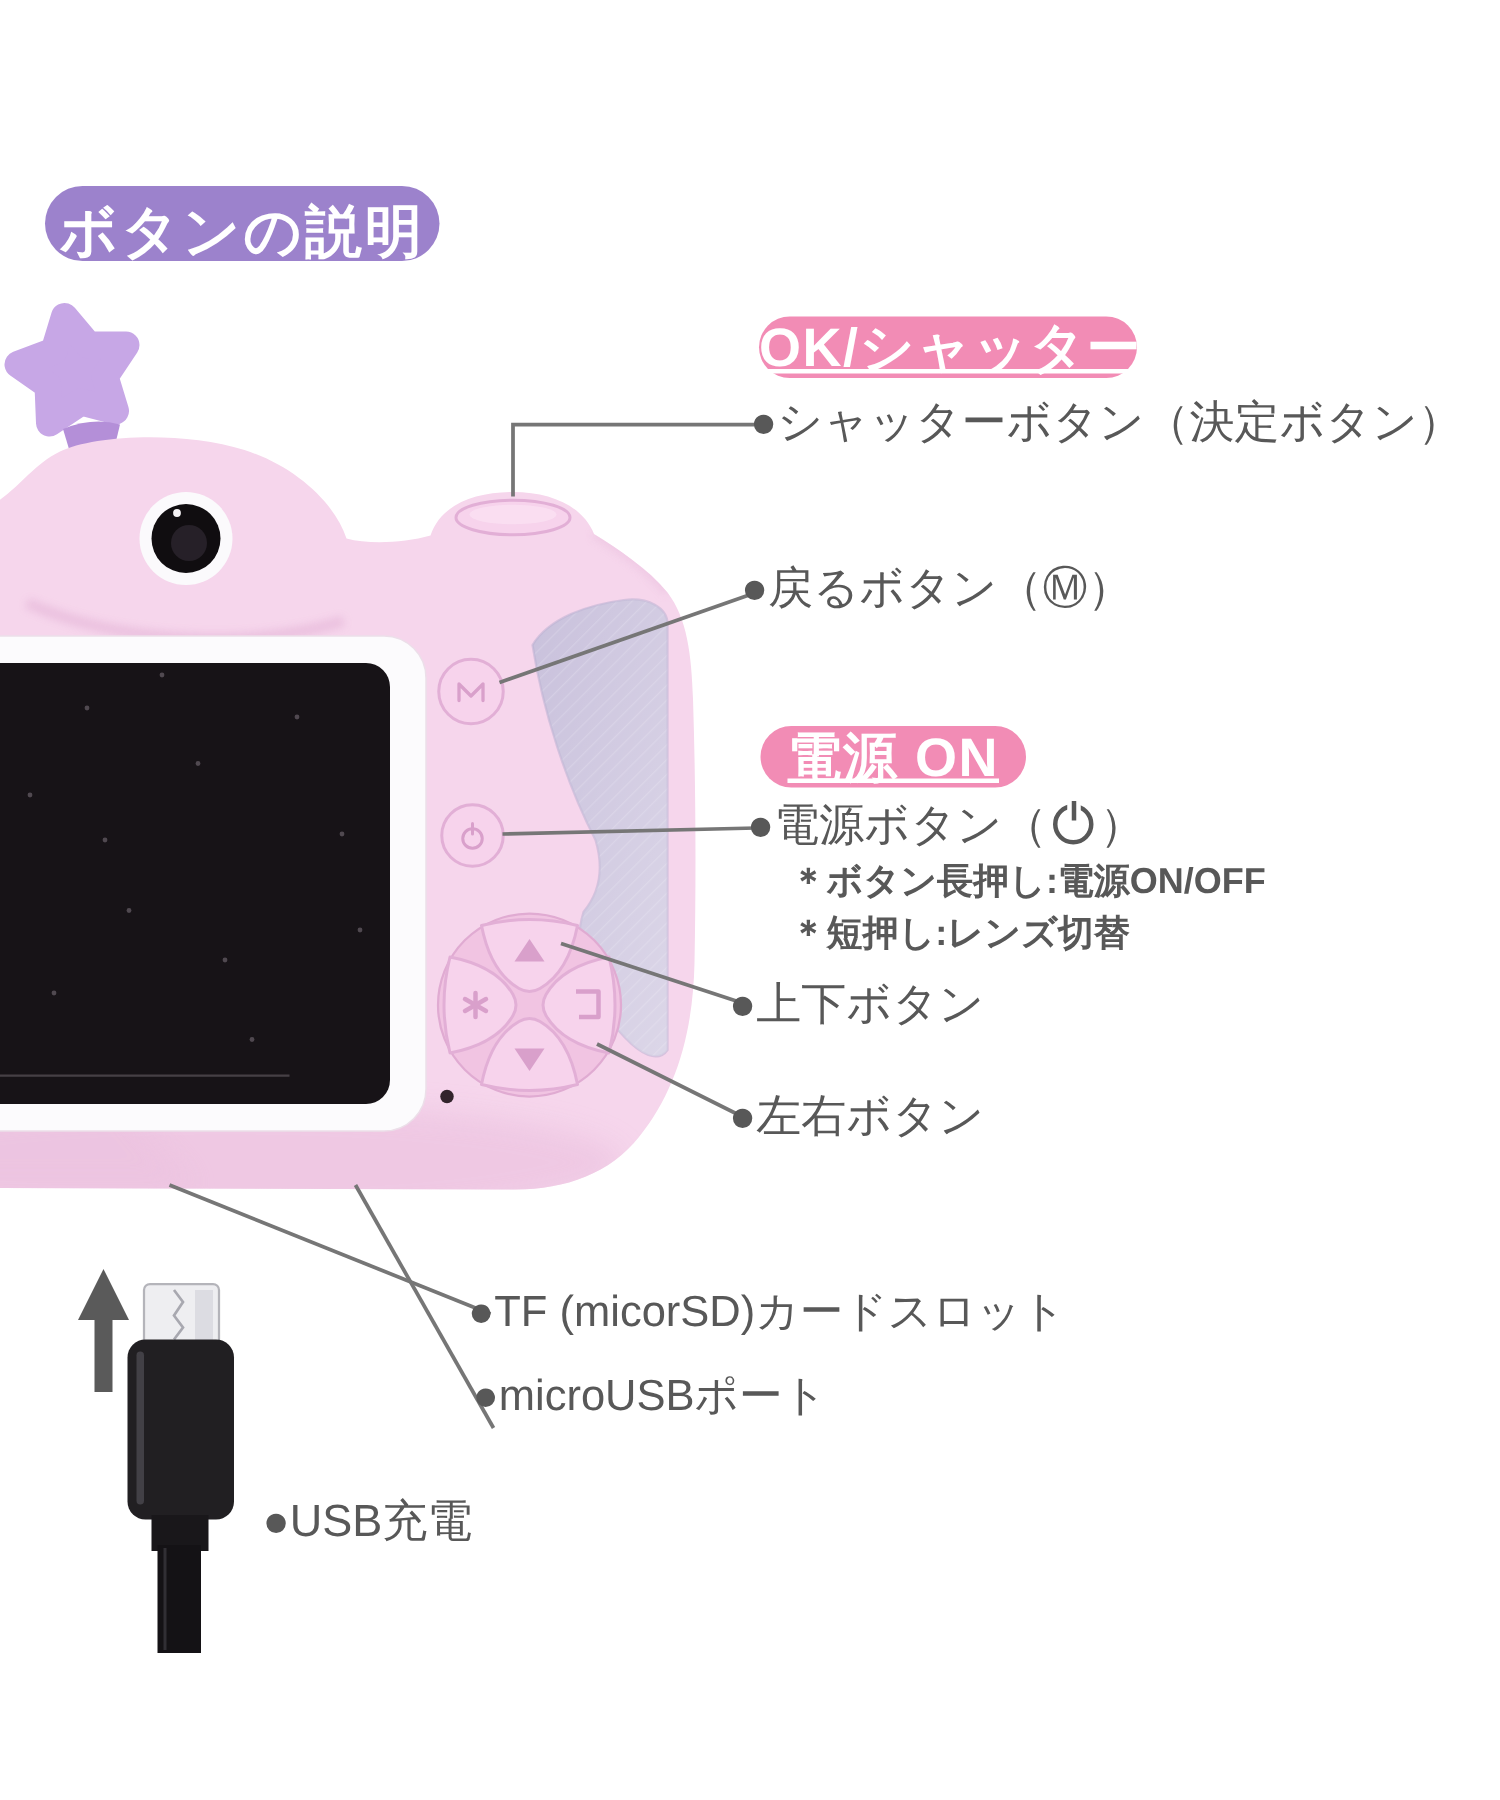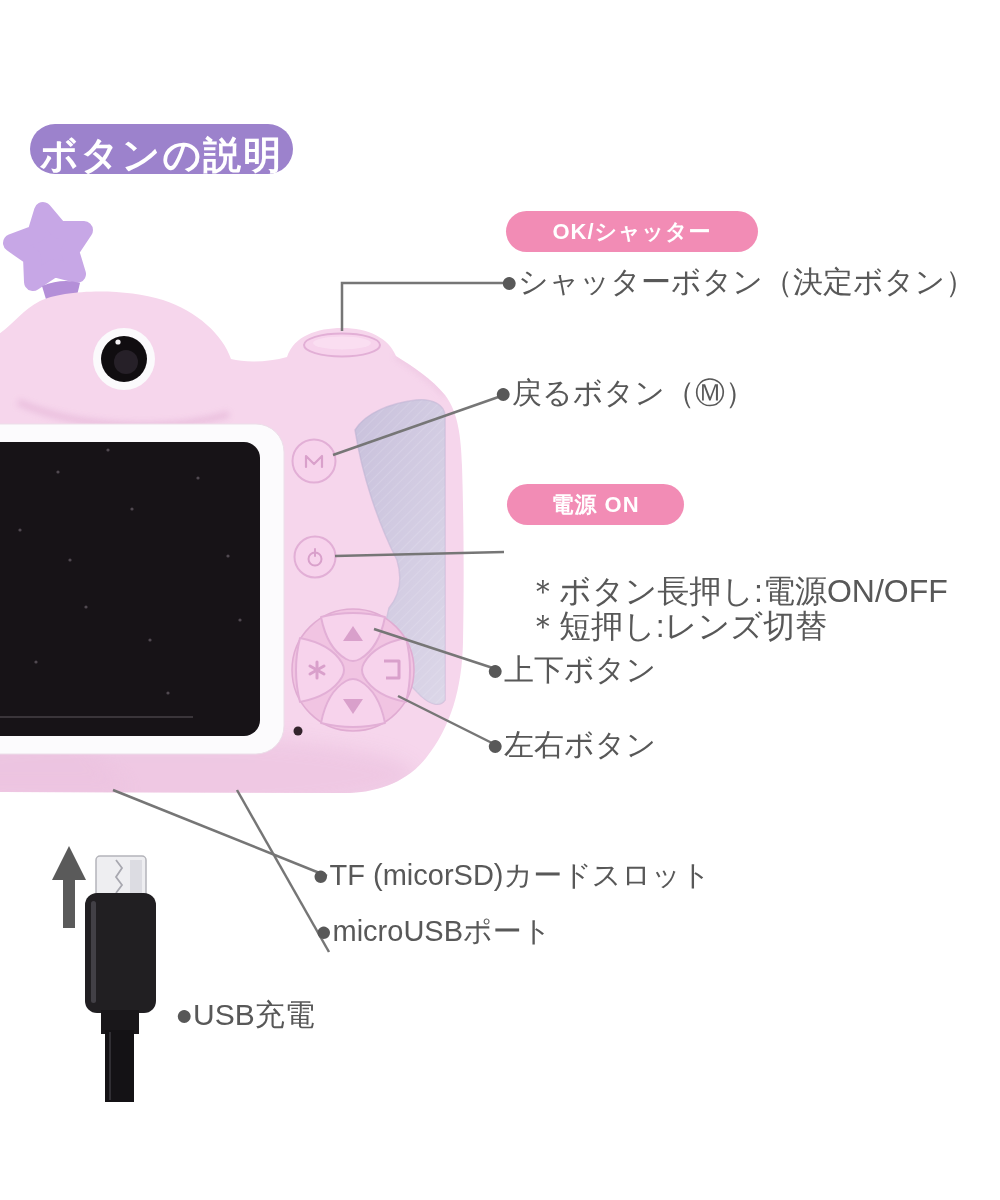--- a/index.html
+++ b/index.html
@@ -9,25 +9,25 @@
     --line-gray:#767676; --text-gray:#585858; --badge-purple:#9c82cc; --badge-pink:#f28cb5;
     --usb-silver:#eeeef1; --usb-black:#211f22; --arrow-gray:#5a5a5a; --page-bg:#ffffff;
   }
   html,body{margin:0;padding:0;}
   body{font-family:"Liberation Sans","DejaVu Sans",sans-serif;background:#fff;}
   #stage{position:relative;width:1000px;height:1200px;background:var(--page-bg);overflow:hidden;}
   #camera-svg{position:absolute;left:0;top:0;}
   .badge{position:absolute;color:#fff;font-weight:bold;text-align:center;white-space:nowrap;}
   .badge.purple{left:30px;top:124px;width:263px;height:50px;line-height:62px;font-size:38px;
     letter-spacing:2px;background:var(--badge-purple);border-radius:32px;}
-  .badge.pink{background:var(--badge-pink);border-radius:21px;font-size:22px;letter-spacing:1px;}
+  .badge.pink{background:var(--badge-pink);border-radius:21px;font-size:36px;letter-spacing:1px;text-decoration:underline;}
   .badge.ok{left:506px;top:211px;width:252px;height:41px;line-height:41px;}
   .badge.pw{left:507px;top:484px;width:177px;height:41px;line-height:41px;}
   .label{position:absolute;color:var(--text-gray);white-space:nowrap;font-weight:500;line-height:1.05;}
-  .fs30{font-size:30px;} .fs29{font-size:29px;} .fs28{font-size:32px;} .fs27{font-size:27px;}
+  .fs30{font-size:30px;} .fs29{font-size:29px;} .fs28{font-size:24px;font-weight:bold;} .fs27{font-size:27px;}
   .power-icon{display:inline-block;position:relative;width:21px;height:21px;
     border:3px solid var(--text-gray);border-radius:50%;vertical-align:-3px;margin:0 4px;}
   .power-icon::before{content:"";position:absolute;left:50%;top:-6px;transform:translateX(-50%);
     width:9px;height:9px;background:var(--page-bg);}
   .power-icon::after{content:"";position:absolute;left:50%;top:-5px;transform:translateX(-50%);
     width:3px;height:13px;background:var(--text-gray);}
   
   .c-body{fill:var(--body-pink);}
   .c-shade{fill:var(--body-shade);}
   .c-shade-stroke{stroke:var(--body-shade);fill:none;}
@@ -181,20 +181,23 @@
   </svg>
 
   <div class="badge purple">ボタンの説明</div>
   <div class="badge pink ok">OK/シャッター</div>
   <div class="badge pink pw">電源 ON</div>
 
   <div class="label fs30" style="left:500px;top:266px">●シャッターボタン（決定ボタン）</div>
 
   <div class="label fs30" style="left:494px;top:377px">●戻るボタン（Ⓜ）</div>
 
+  <div class="label fs30" style="left:498px;top:535px">
+    <span>●電源ボタン（</span><span class="power-icon"></span><span>）</span>
+  </div>
   <div class="label fs28" style="left:527px;top:575px">＊ボタン長押し:電源ON/OFF</div>
   <div class="label fs28" style="left:527px;top:610px">＊短押し:レンズ切替</div>
 
   <div class="label fs30" style="left:486px;top:654px">●上下ボタン</div>
 
   <div class="label fs30" style="left:486px;top:729px">●左右ボタン</div>
 
   <div class="label fs29" style="left:312px;top:860px">●TF (micorSD)カードスロット</div>
 
   <div class="label fs29" style="left:315px;top:916px">●microUSBポート</div>

